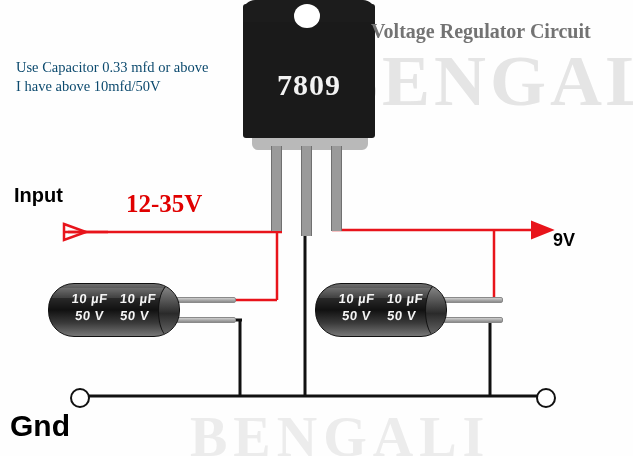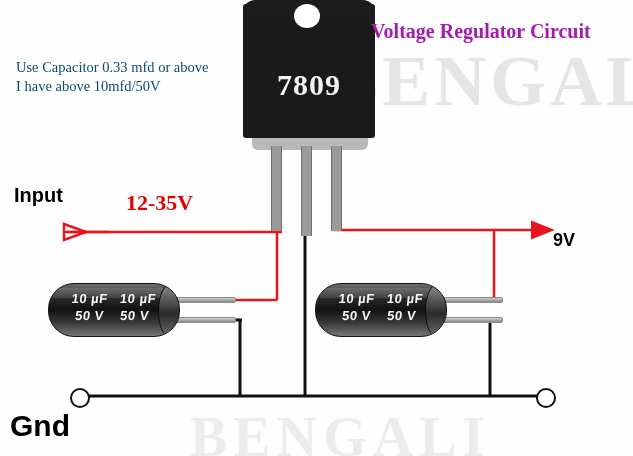--- a/index.html
+++ b/index.html
@@ -98,40 +98,40 @@
     font-family:"Liberation Serif", serif;
     font-size:14.5px;
     color:#0c4a6e;
     line-height:19px;
   }
   .title-vr{
     left:371px;top:20px;
     font-family:"Liberation Serif", serif;
     font-size:20px;
     font-weight:bold;
-    color:#a21caf;
+    color:#737373;
   }
   .ic-eq{
     left:429px;top:100px;
     font-family:"Liberation Serif", serif;
     font-size:22px;
     font-weight:bold;
     color:#e00000;
   }
   .lbl-input{
     left:14px;top:184px;
     font-family:"Liberation Sans", sans-serif;
     font-size:20px;
     font-weight:bold;
     color:#000;
   }
   .lbl-range{
     left:126px;top:190px;
     font-family:"Liberation Serif", serif;
-    font-size:22px;
+    font-size:25px;
     font-weight:bold;
     color:#e00000;
   }
   .lbl-9v{
     left:553px;top:230px;
     font-family:"Liberation Sans", sans-serif;
     font-size:18px;
     font-weight:bold;
     color:#000;
   }

